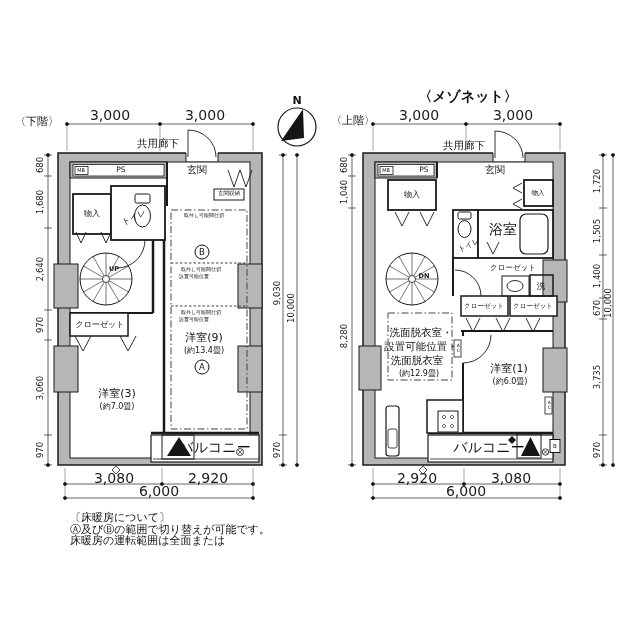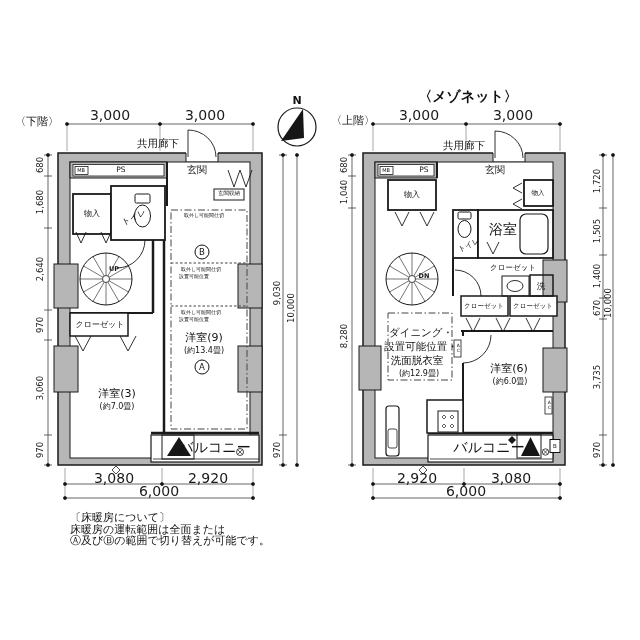--- a/index.html
+++ b/index.html
@@ -281,25 +281,25 @@
 <div class="lbl s10" style="left:495px;top:170px">玄関</div>
 <div class="lbl s65" style="left:538px;top:193px">物入</div>
 <div class="lbl s8" style="left:412px;top:195px">物入</div>
 <div class="lbl s75 r25" style="left:469px;top:245px">トイレ</div>
 <div class="lbl s9" style="left:503px;top:229px">浴室</div>
 <div class="lbl s75" style="left:513px;top:268px">クローゼット</div>
 <div class="lbl s85" style="left:541px;top:286px">洗</div>
 <div class="lbl s65" style="left:484px;top:306px">クローゼット</div>
 <div class="lbl s65" style="left:533px;top:306px">クローゼット</div>
 <div class="lbl s65 b" style="left:424px;top:276px">DN</div>
-<div class="lbl s105" style="left:421px;top:332px">ダイニング・</div>
+<div class="lbl s105" style="left:421px;top:332px">洗面脱衣室・</div>
 <div class="lbl s105" style="left:421px;top:346px">設置可能位置・</div>
 <div class="lbl s105" style="left:417px;top:360px">洗面脱衣室</div>
 <div class="lbl s8" style="left:419px;top:374px">(約12.9畳)</div>
-<div class="lbl s11" style="left:509px;top:368px">洋室(6)</div>
+<div class="lbl s11" style="left:509px;top:368px">洋室(1)</div>
 <div class="lbl s8" style="left:510px;top:382px">(約6.0畳)</div>
 <div class="lbl s9" style="left:489px;top:447px">バルコニー</div>
 <div class="lbl acv" style="left:457.5px;top:348px">AC</div>
 <div class="lbl acv" style="left:548.5px;top:405px">AC</div>
 <div class="lbl bsq" style="left:555px;top:446px">B</div>
 <div class="lbl s85 v dim" style="left:344px;top:165px">680</div>
 <div class="lbl s85 v dim" style="left:344px;top:192px">1,040</div>
 <div class="lbl s85 v dim" style="left:344px;top:336px">8,280</div>
 <div class="lbl s85 v dim" style="left:597px;top:181px">1,720</div>
 <div class="lbl s85 v dim" style="left:597px;top:231px">1,505</div>
@@ -307,17 +307,17 @@
 <div class="lbl s85 v dim" style="left:597px;top:308px">670</div>
 <div class="lbl s85 v dim" style="left:597px;top:377px">3,735</div>
 <div class="lbl s85 v dim" style="left:597px;top:450px">970</div>
 <div class="lbl s85 v dim" style="left:608px;top:303px">10,000</div>
 <div class="lbl s9 dim" style="left:417px;top:478px">2,920</div>
 <div class="lbl s9 dim" style="left:511px;top:478px">3,080</div>
 <div class="lbl s9 dim" style="left:466px;top:491px">6,000</div>
 
 <div class="note">
   <div>〔床暖房について〕</div>
+  <div>Ⓐ及びⒷの範囲で切り替えが可能です。</div>
   <div>床暖房の運転範囲は全面または</div>
-  <div>Ⓐ及びⒷの範囲で切り替えが可能です。</div>
 </div>
 
 </div>
 
 </body></html>

